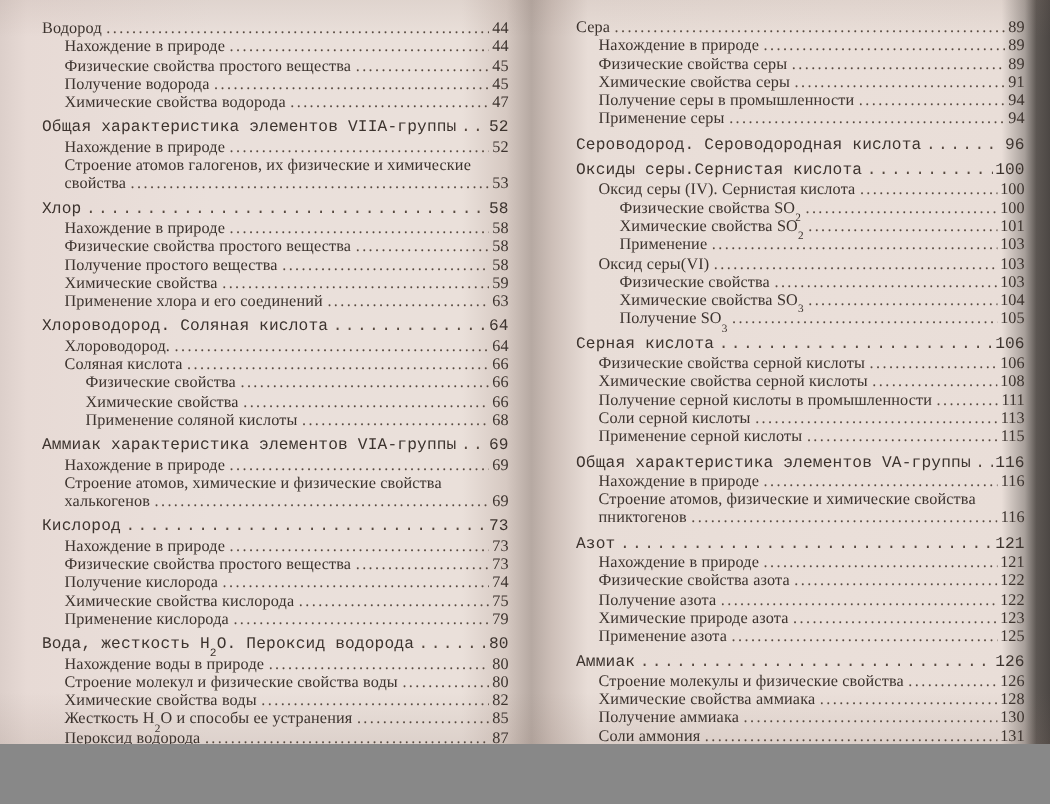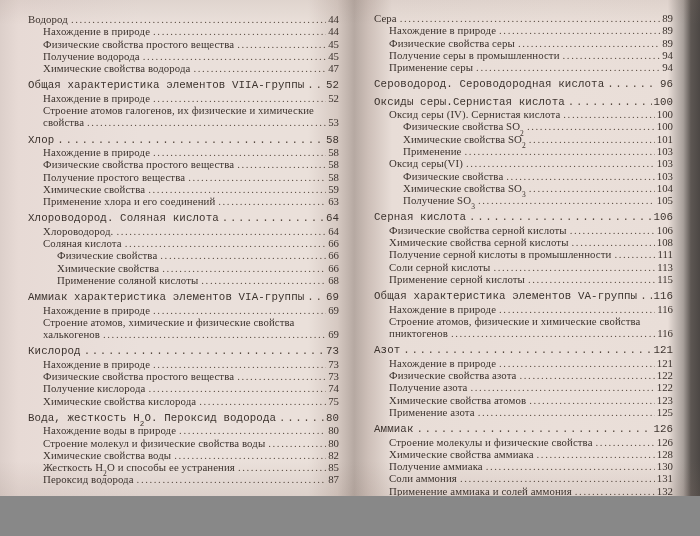--- a/index.html
+++ b/index.html
@@ -14,21 +14,21 @@
       linear-gradient(90deg,
         #dccfca 0%, #e7dad5 2.6%,
         #eae0db 20%, #eae0da 44%,
         #d6c9c2 48.2%, #b6a9a2 50.6%, #cdbfb8 52.6%,
         #e8ddd7 56%,
         #eadfd9 80%, #e9ded8 95.4%,
         #a79f9a 97.6%, #5d5753 98.7%, #4c4744 100%);
   }
   .toc{position:absolute;font-size:10.8px;line-height:12.3px;}
   .toc-left{left:28px;top:13px;width:311px;}
-  .toc-right{left:374px;top:12px;width:299px;}
+  .toc-right{left:384px;top:12px;width:299px;}
   .toc-row{display:flex;align-items:baseline;white-space:nowrap;}
   .toc-row.gap{margin-top:5px;font-family:Liberation Mono, monospace;}
   .toc-row.lvl1{padding-left:15px;}
   .toc-row.lvl2{padding-left:29px;}
   .t{flex:0 0 auto;letter-spacing:0.1px;}
   .leader{flex:1 1 auto;overflow:hidden;white-space:nowrap;margin:0 2px 0 3px;color:#57493f;}
   .leader::after{
     content:"........................................................................................................................";
     letter-spacing:1.6px;
   }
@@ -182,20 +182,25 @@
       <div class="toc-row lvl1">
         <span class="t">Получение кислорода</span>
         <span class="leader"></span>
         <span class="pg">74</span>
       </div>
       <div class="toc-row lvl1">
         <span class="t">Химические свойства кислорода</span>
         <span class="leader"></span>
         <span class="pg">75</span>
       </div>
+      <div class="toc-row lvl1">
+        <span class="t">Применение кислорода</span>
+        <span class="leader"></span>
+        <span class="pg">79</span>
+      </div>
       <div class="toc-row lvl0 gap">
         <span class="t">Вода, жесткость H<sub>2</sub>O. Пероксид водорода</span>
         <span class="leader"></span>
         <span class="pg">80</span>
       </div>
       <div class="toc-row lvl1">
         <span class="t">Нахождение воды в природе</span>
         <span class="leader"></span>
         <span class="pg">80</span>
       </div>
@@ -230,20 +235,25 @@
         <span class="t">Нахождение в природе</span>
         <span class="leader"></span>
         <span class="pg">89</span>
       </div>
       <div class="toc-row lvl1">
         <span class="t">Физические свойства серы</span>
         <span class="leader"></span>
         <span class="pg">89</span>
       </div>
       <div class="toc-row lvl1">
+        <span class="t">Химические свойства серы</span>
+        <span class="leader"></span>
+        <span class="pg">91</span>
+      </div>
+      <div class="toc-row lvl1">
         <span class="t">Получение серы в промышленности</span>
         <span class="leader"></span>
         <span class="pg">94</span>
       </div>
       <div class="toc-row lvl1">
         <span class="t">Применение серы</span>
         <span class="leader"></span>
         <span class="pg">94</span>
       </div>
       <div class="toc-row lvl0 gap">
@@ -358,21 +368,21 @@
         <span class="t">Физические свойства азота</span>
         <span class="leader"></span>
         <span class="pg">122</span>
       </div>
       <div class="toc-row lvl1">
         <span class="t">Получение азота</span>
         <span class="leader"></span>
         <span class="pg">122</span>
       </div>
       <div class="toc-row lvl1">
-        <span class="t">Химические свойства атомов</span>
+        <span class="t">Химические природе азота</span>
         <span class="leader"></span>
         <span class="pg">123</span>
       </div>
       <div class="toc-row lvl1">
         <span class="t">Применение азота</span>
         <span class="leader"></span>
         <span class="pg">125</span>
       </div>
       <div class="toc-row lvl0 gap">
         <span class="t">Аммиак</span>

